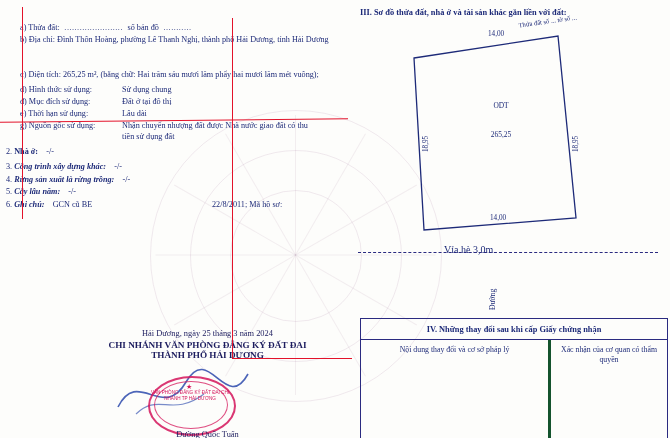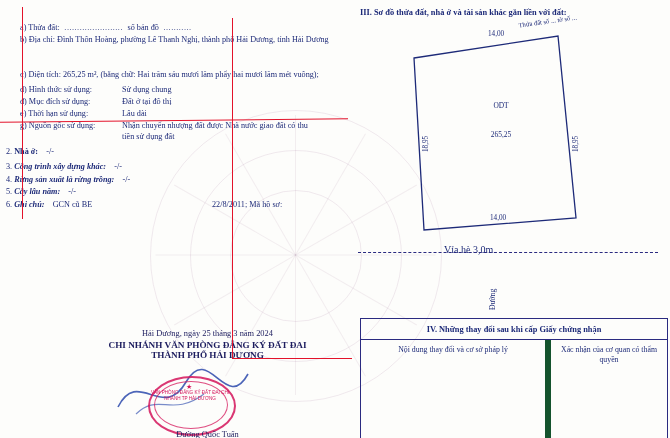--- a/index.html
+++ b/index.html
@@ -63,21 +63,21 @@
   .dim{position:absolute;font-size:7.2px;color:#1d2a78;font-family:"Liberation Serif",serif;}
   .vert{transform:rotate(-90deg);transform-origin:0 0;}
   .plot-label{position:absolute;font-size:7.4px;color:#1d2a78;text-align:center;}
 
   .dash{position:absolute;border-top:1px dashed #2a2a80;}
 
   
   .tbl{position:absolute;left:8px;top:318px;width:306px;height:120px;border:1px solid #2a2a80;}
   .tbl-head{height:20px;border-bottom:1px solid #2a2a80;display:flex;align-items:center;justify-content:center;font-size:8.4px;font-weight:bold;color:#1d2a78;}
   .tbl-cols{display:flex;height:98px;}
-  .col-a{width:190px;border-right:6px solid #14532d;padding:5px 6px;box-sizing:border-box;font-size:7.8px;color:#1d2a78;line-height:10px;}
+  .col-a{width:190px;border-right:3px solid #14532d;padding:5px 6px;box-sizing:border-box;font-size:7.8px;color:#1d2a78;line-height:10px;}
   .col-b{flex:1;padding:5px 6px;box-sizing:border-box;font-size:7.8px;color:#1d2a78;line-height:10px;text-align:center;}
 
   
   .logo{position:absolute;left:533px;top:28px;width:130px;text-align:left;}
   .logo .l1{font-size:15px;font-weight:bold;color:#ef3b3b;letter-spacing:.3px;font-family:"Liberation Sans",sans-serif;}
   .logo .l2{font-size:11px;font-weight:bold;color:#bfbfbf;letter-spacing:.3px;font-family:"Liberation Sans",sans-serif;margin-top:-1px;}
   .logo-dot{display:inline-block;width:7px;height:7px;border-radius:50%;background:#ef3b3b;margin-right:2px;vertical-align:middle;}
 </style>
 </head>
 <body>

